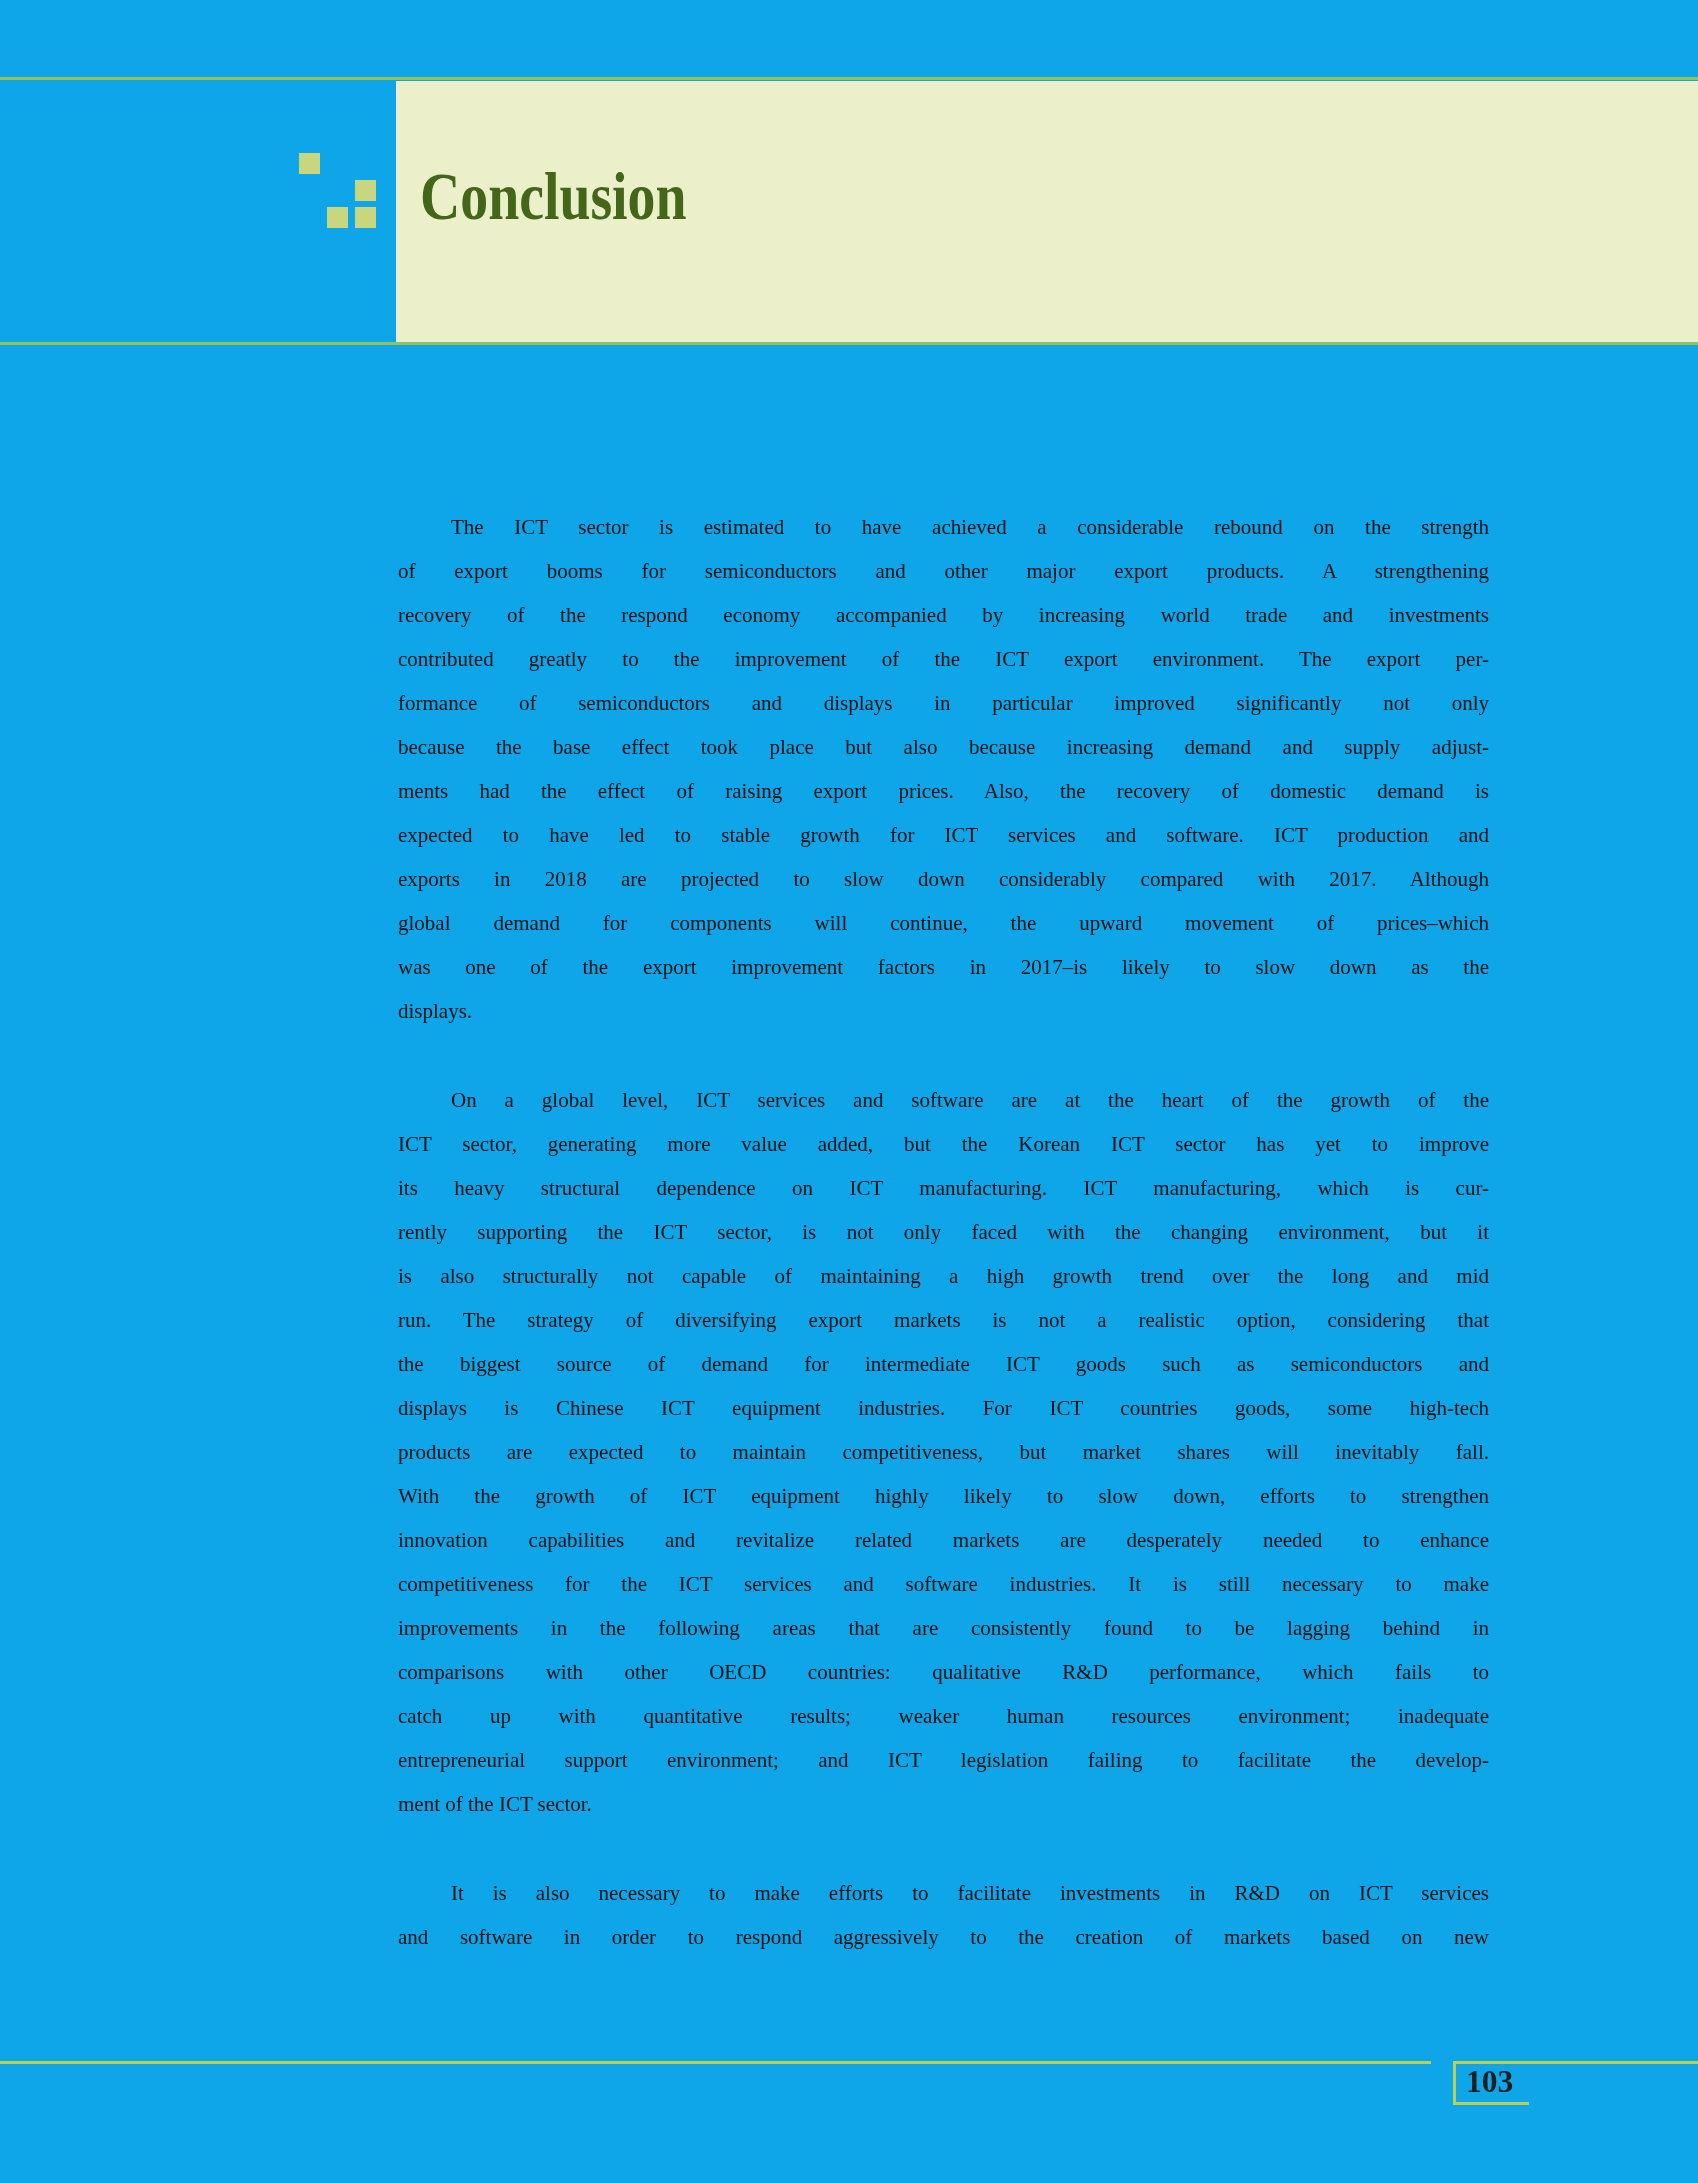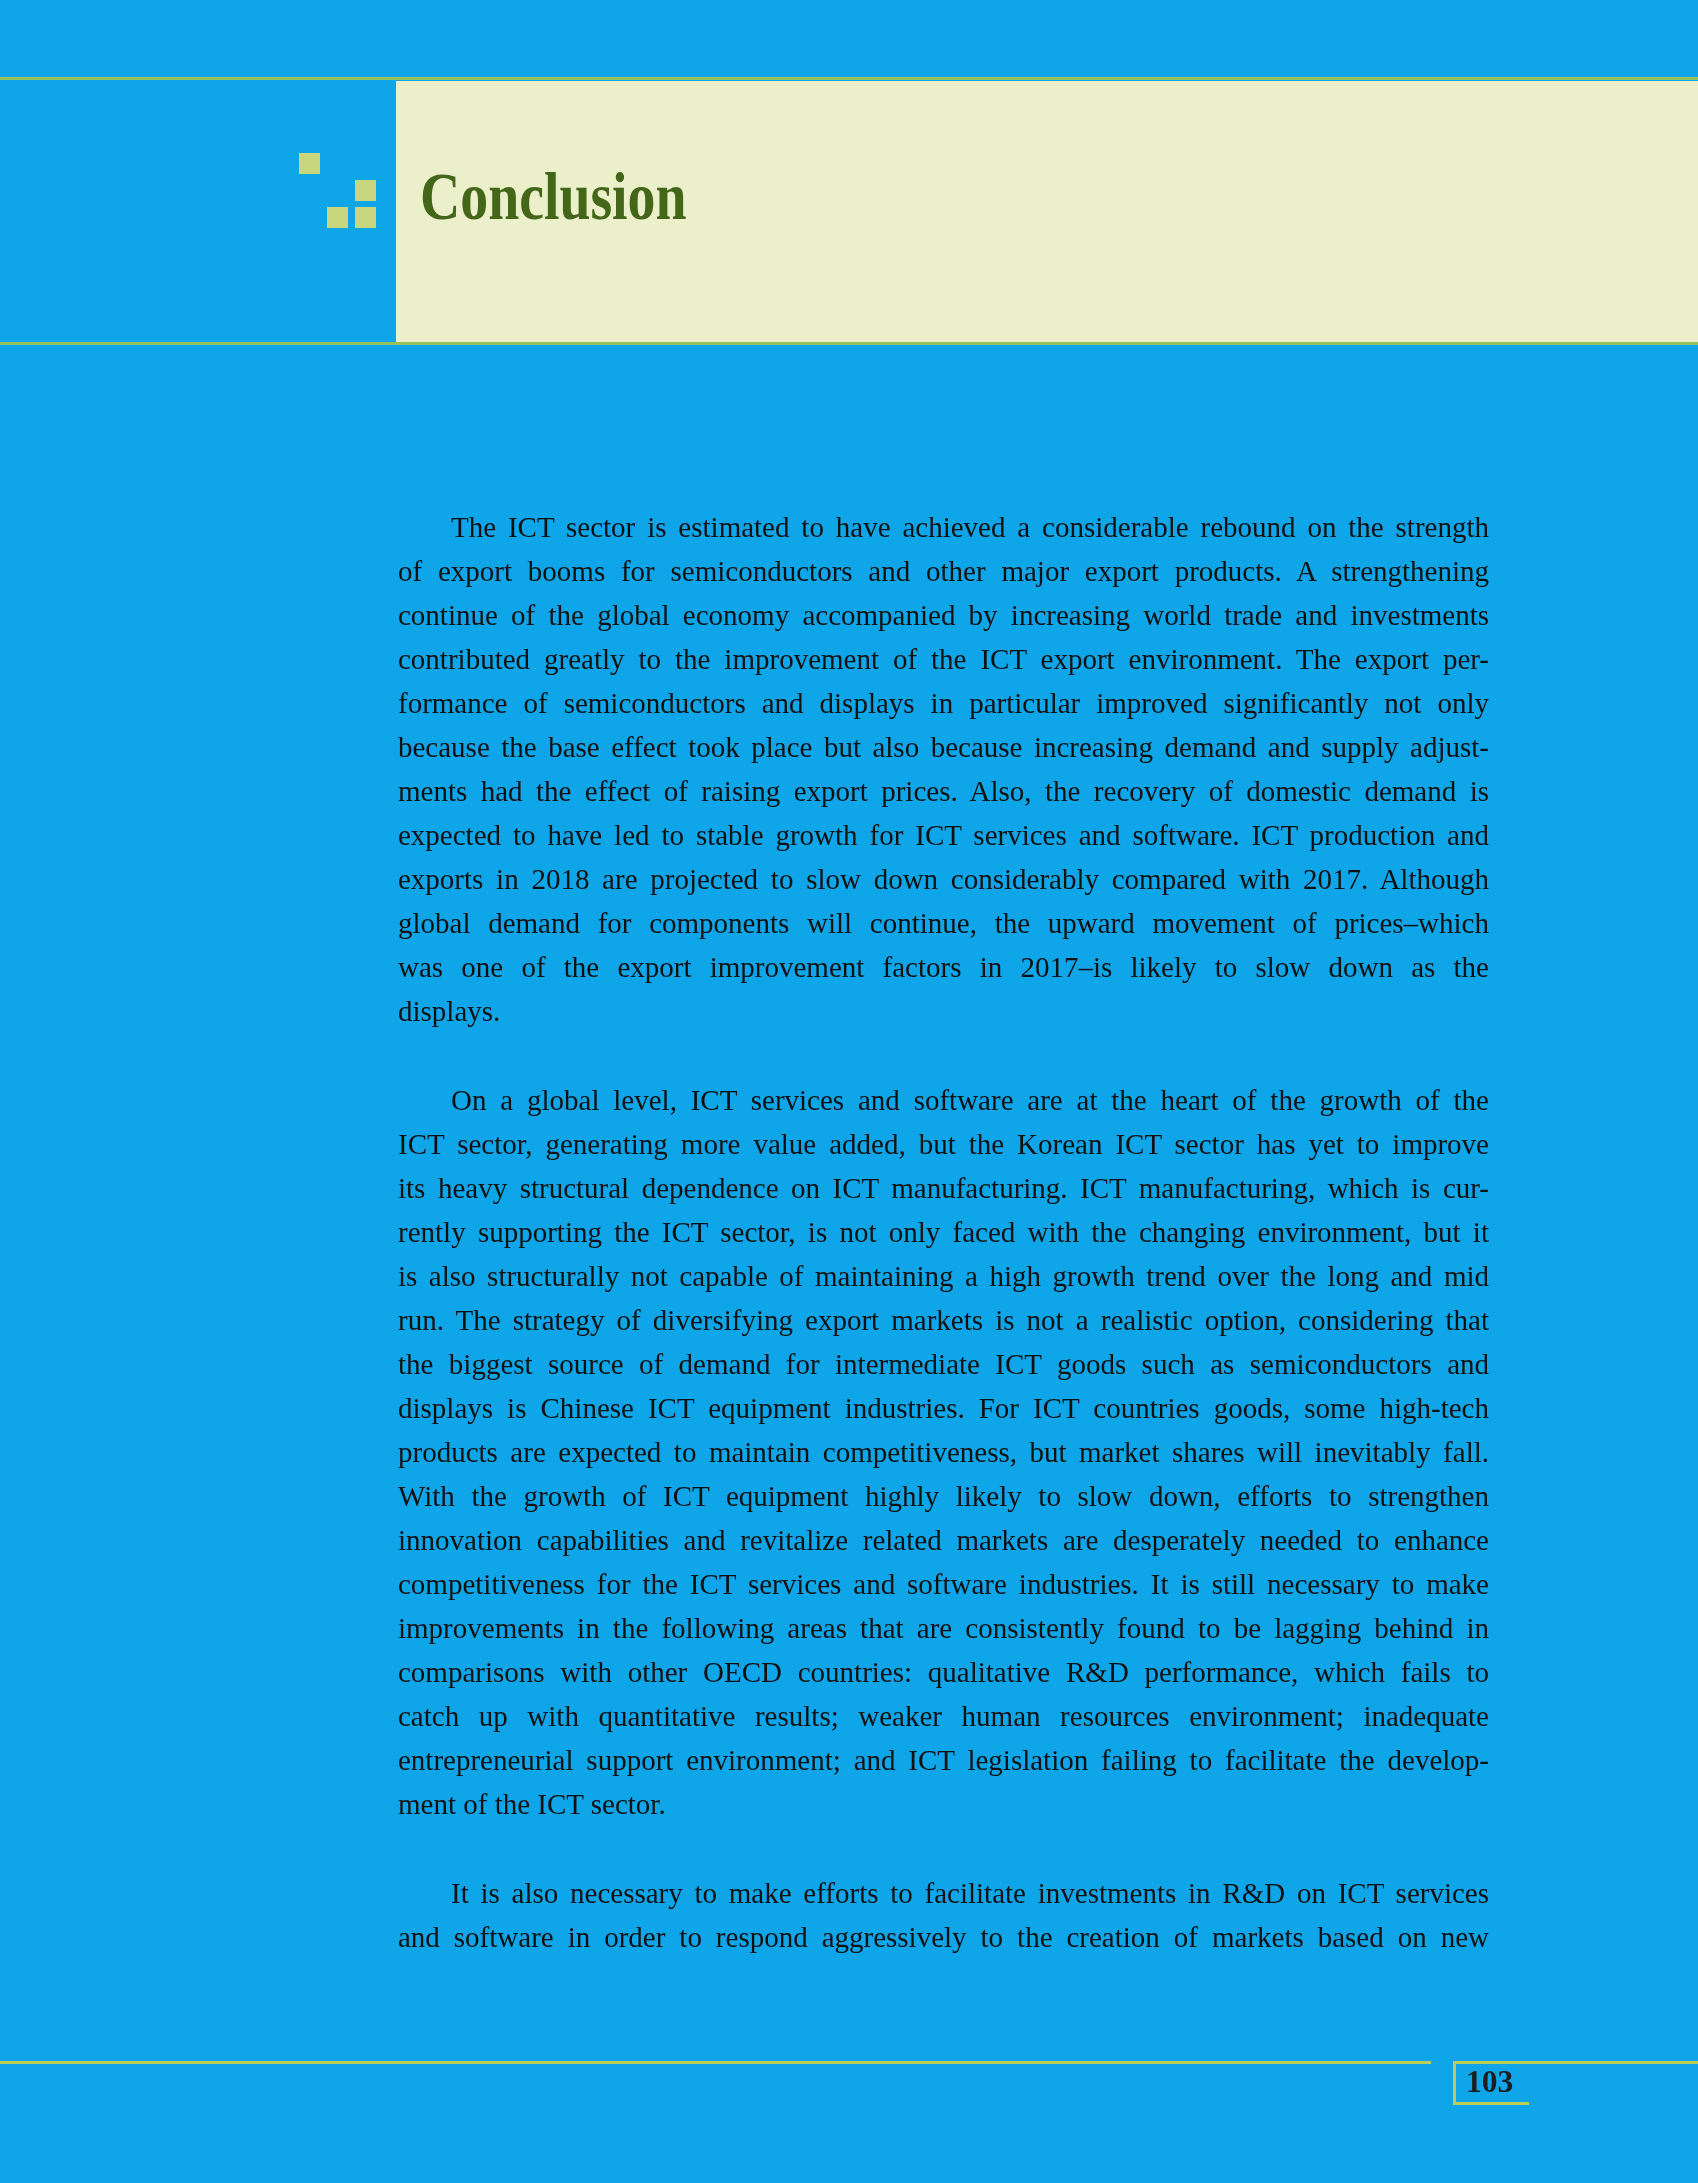--- a/index.html
+++ b/index.html
@@ -47,21 +47,21 @@
   .sq1 { left: 299px; top: 153px; }
   .sq2 { left: 355px; top: 180px; }
   .sq3 { left: 327px; top: 207px; }
   .sq4 { left: 355px; top: 207px; }
 
   
   .body-text {
     position: absolute;
     left: 398px; top: 505px;
     width: 1091px;
-    font-size: 29px;
+    font-size: 21px;
     line-height: 44px;
     color: #111111;
   }
   .para { margin: 0 0 45px 0; }
   .para:last-child { margin-bottom: 12px; }
   .line {
     text-align: justify;
     text-align-last: justify;
     white-space: normal;
   }
@@ -114,21 +114,21 @@
   <span class="sq sq1"></span>
   <span class="sq sq2"></span>
   <span class="sq sq3"></span>
   <span class="sq sq4"></span>
   <div class="banner-bottom-rule"></div>
 
   <main class="body-text">
       <div class="para">
         <div class="line indent">The ICT sector is estimated to have achieved a considerable rebound on the strength</div>
         <div class="line">of export booms for semiconductors and other major export products. A strengthening</div>
-        <div class="line">continue of the global economy accompanied by increasing world trade and investments</div>
+        <div class="line">recovery of the respond economy accompanied by increasing world trade and investments</div>
         <div class="line">contributed greatly to the improvement of the ICT export environment. The export per-</div>
         <div class="line">formance of semiconductors and displays in particular improved significantly not only</div>
         <div class="line">because the base effect took place but also because increasing demand and supply adjust-</div>
         <div class="line">ments had the effect of raising export prices. Also, the recovery of domestic demand is</div>
         <div class="line">expected to have led to stable growth for ICT services and software. ICT production and</div>
         <div class="line">exports in 2018 are projected to slow down considerably compared with 2017. Although</div>
         <div class="line">global demand for components will continue, the upward movement of prices–which</div>
         <div class="line">was one of the export improvement factors in 2017–is likely to slow down as the</div>
         <div class="line flush-left">displays.</div>
       </div>

